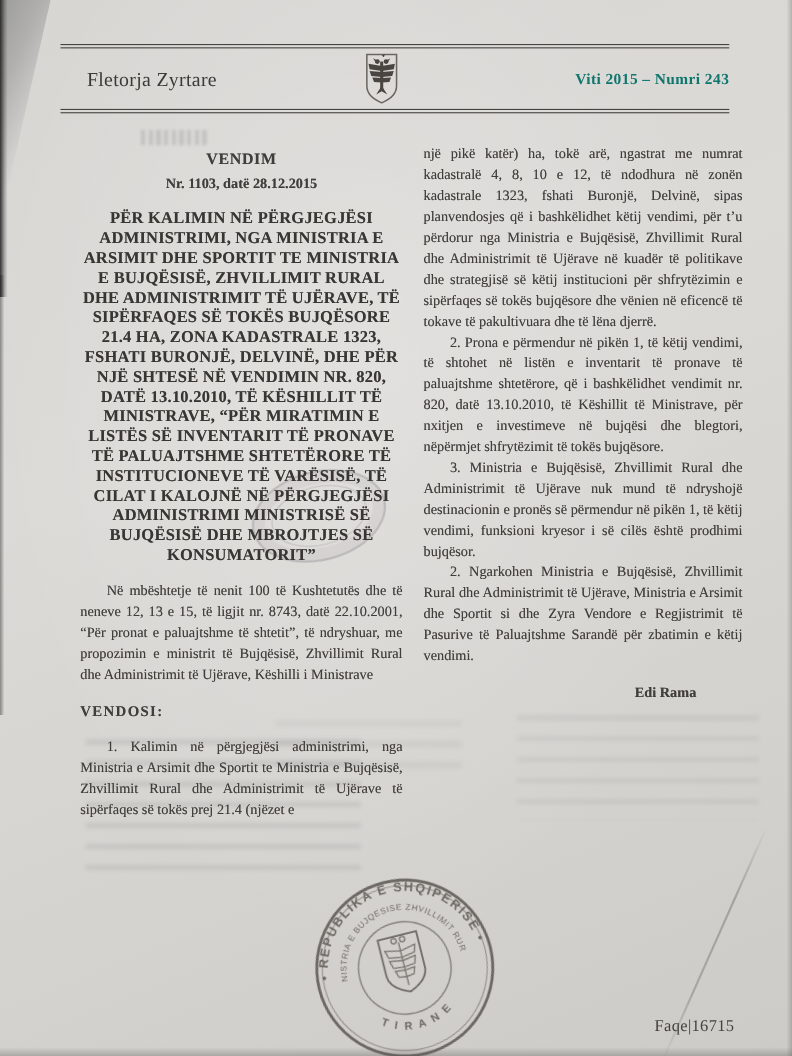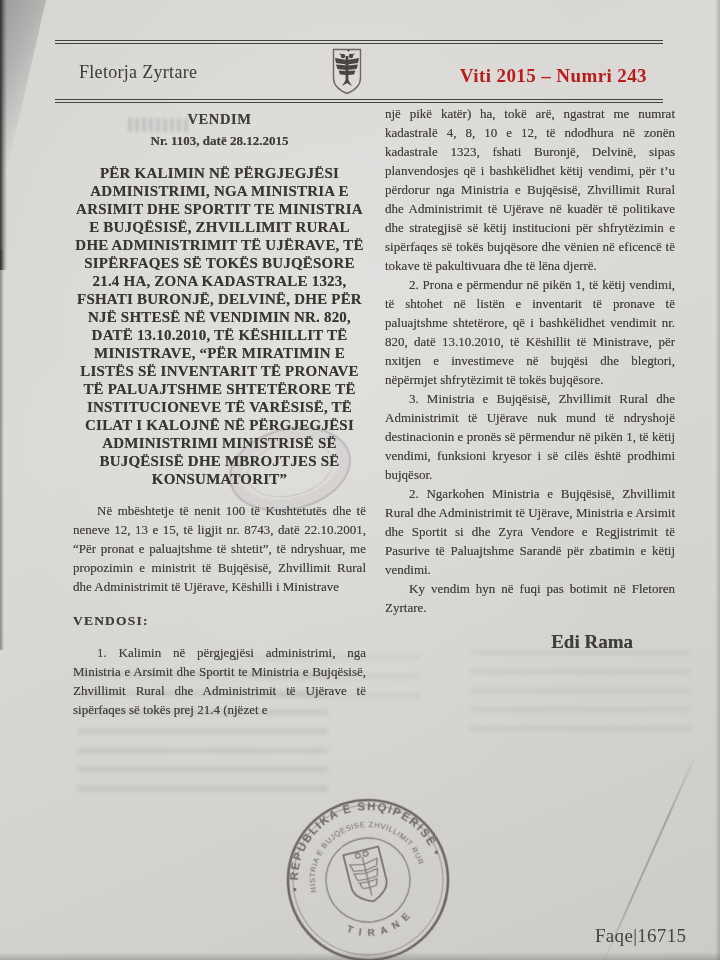--- a/index.html
+++ b/index.html
@@ -40,45 +40,45 @@
     box-shadow:inset 0 0 0 10px rgba(95,90,100,.07);filter:blur(.6px);}
   .faint-stamp:after{content:"";position:absolute;left:16px;top:12px;right:16px;bottom:12px;
     border:1px solid rgba(95,90,100,.22);border-radius:50%;}
 
   
   .gz-header{position:absolute;left:55px;top:40px;width:608px;height:60px;}
   .rule-top,.rule-bottom{position:absolute;left:0;width:100%;border-top:4px double #45433f;}
   .rule-top{top:0;}
   .rule-bottom{top:59px;}
   .gz-header .left-title{position:absolute;left:24px;top:22px;font-size:18px;letter-spacing:.3px;color:#3c3a37;}
-  .gz-header .right-title{position:absolute;right:16px;top:25px;font-size:19px;font-weight:bold;letter-spacing:.4px;color:#b91c1c;}
+  .gz-header .right-title{position:absolute;right:0;top:25px;font-size:14px;font-weight:bold;letter-spacing:.4px;color:#0f766e;}
   .emblem{position:absolute;left:276px;top:8px;width:32px;height:47px;filter:blur(.3px);}
 
   
-  .col{position:absolute;top:104px;font-size:13px;line-height:19px;text-align:justify;color:#403e3b;
+  .col{position:absolute;top:130px;font-size:13px;line-height:19px;text-align:justify;color:#403e3b;
     text-shadow:0 0 .5px rgba(60,58,55,.55);}
   .col-left{left:73px;width:293px;}
   .col-right{left:385px;width:290px;}
   .decision-heading{text-align:center;font-weight:bold;font-size:14.5px;letter-spacing:.6px;margin:6px 0 2px 0;}
   .decision-number{text-align:center;font-weight:bold;font-size:13px;margin:0 0 14px 0;}
   .decision-title{text-align:center;font-weight:bold;font-size:15px;line-height:18px;letter-spacing:.2px;color:#383633;}
   .preamble{margin-top:13px;text-indent:24px;}
   .enacting{text-align:left;font-weight:bold;letter-spacing:1.2px;margin:15px 0 13px 0;font-size:13.5px;}
   .para{text-indent:24px;}
   .para.cont{text-indent:0;}
   .signature{margin-top:15px;text-align:right;padding-right:36px;}
   .signature .sig-title{font-size:13.5px;letter-spacing:.8px;}
-  .signature .sig-name{font-weight:bold;font-size:19px;padding-right:6px;margin-top:3px;}
+  .signature .sig-name{font-weight:bold;font-size:13px;padding-right:6px;margin-top:3px;}
 
   
   .stamp{position:absolute;left:276px;top:788px;width:184px;height:184px;
     transform:rotate(-14deg);opacity:.82;filter:blur(.45px);}
 
   
-  .page-number{position:absolute;left:595px;top:925px;font-size:19px;color:#45433f;letter-spacing:.3px;}
+  .page-number{position:absolute;left:595px;top:925px;font-size:15px;color:#45433f;letter-spacing:.3px;}
 </style>
 </head>
 <body>
 
 <div class="edge-wedge"></div>
 <div class="edge-strip-top"></div>
 <div class="edge-strip-bottom"></div>
 <div class="edge-right"></div>
 <div class="edge-bottom"></div>
 <div class="crease"></div>
@@ -120,21 +120,20 @@
   <div class="preamble">Në mbështetje të nenit 100 të Kushtetutës dhe të neneve 12, 13 e 15, të ligjit nr. 8743, datë 22.10.2001, “Për pronat e paluajtshme të shtetit”, të ndryshuar, me propozimin e ministrit të Bujqësisë, Zhvillimit Rural dhe Administrimit të Ujërave, Këshilli i Ministrave</div>
   <div class="enacting">VENDOSI:</div>
   <div class="para">1. Kalimin në përgjegjësi administrimi, nga Ministria e Arsimit dhe Sportit te Ministria e Bujqësisë, Zhvillimit Rural dhe Administrimit të Ujërave të sipërfaqes së tokës prej 21.4 (njëzet e</div>
 </div>
 
 <div class="col col-right">
   <div class="para cont">një pikë katër) ha, tokë arë, ngastrat me numrat kadastralë 4, 8, 10 e 12, të ndodhura në zonën kadastrale 1323, fshati Buronjë, Delvinë, sipas planvendosjes që i bashkëlidhet këtij vendimi, për t’u përdorur nga Ministria e Bujqësisë, Zhvillimit Rural dhe Administrimit të Ujërave në kuadër të politikave dhe strategjisë së këtij institucioni për shfrytëzimin e sipërfaqes së tokës bujqësore dhe vënien në eficencë të tokave të pakultivuara dhe të lëna djerrë.</div>
   <div class="para">2. Prona e përmendur në pikën 1, të këtij vendimi, të shtohet në listën e inventarit të pronave të paluajtshme shtetërore, që i bashkëlidhet vendimit nr. 820, datë 13.10.2010, të Këshillit të Ministrave, për nxitjen e investimeve në bujqësi dhe blegtori, nëpërmjet shfrytëzimit të tokës bujqësore.</div>
   <div class="para">3. Ministria e Bujqësisë, Zhvillimit Rural dhe Administrimit të Ujërave nuk mund të ndryshojë destinacionin e pronës së përmendur në pikën 1, të këtij vendimi, funksioni kryesor i së cilës është prodhimi bujqësor.</div>
   <div class="para">2. Ngarkohen Ministria e Bujqësisë, Zhvillimit Rural dhe Administrimit të Ujërave, Ministria e Arsimit dhe Sportit si dhe Zyra Vendore e Regjistrimit të Pasurive të Paluajtshme Sarandë për zbatimin e këtij vendimi.</div>
-  <div class="para">Ky vendim hyn në fuqi pas botimit në Fletoren Zyrtare.</div>
   <div class="signature">
     <div class="sig-name">Edi Rama</div>
   </div>
 </div>
 
 <svg class="stamp" viewBox="0 0 184 184">
   <defs>
     <path id="arcOuterTop" d="M 22,92 A 70,70 0 0 1 162,92"></path>
     <path id="arcInnerTop" d="M 39,92 A 53,53 0 0 1 145,92"></path>
     <path id="arcBottom" d="M 36,92 A 56,56 0 0 0 148,92"></path>

